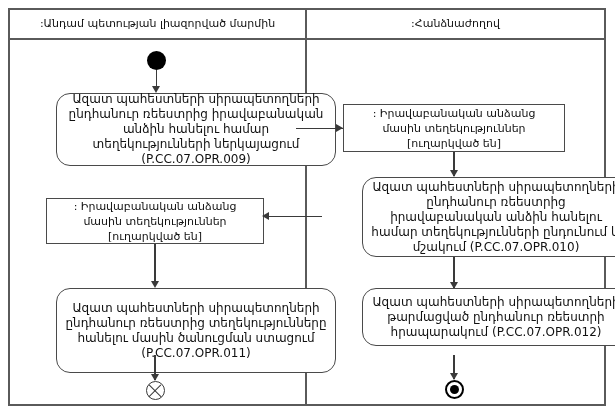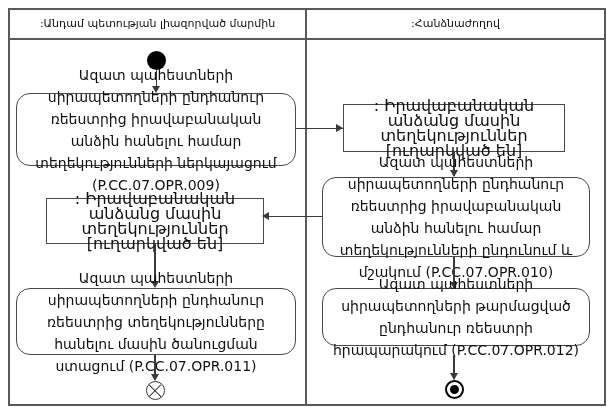--- a/index.html
+++ b/index.html
@@ -59,37 +59,38 @@
   .activity {
     position: absolute;
     box-sizing: border-box;
     border: 1px solid #4a4a4a;
     border-radius: 14px;
     background: #ffffff;
     display: flex;
     align-items: center;
     justify-content: center;
     text-align: center;
-    font-size: 14px;
-    line-height: 22px;
+    font-size: 12px;
+    line-height: 15px;
     color: #111111;
     padding: 4px 8px;
+    margin-left: 40px;
   }
   
   .objectnode {
     position: absolute;
     box-sizing: border-box;
     border: 1px solid #4a4a4a;
     border-radius: 0;
     background: #ffffff;
     display: flex;
     align-items: center;
     justify-content: center;
     text-align: center;
-    font-size: 16px;
+    font-size: 11px;
     line-height: 15px;
     color: #111111;
     padding: 4px 8px;
   }
   .node-text { display: block; }
 
   
   .initial-node {
     position: absolute;
     width: 19px;
@@ -199,21 +200,21 @@
   <div class="edge-h" style="left:296px; top:128px; width:47px;"></div>
   <div class="arrow-right" style="left:336px; top:124px;"></div>
 
   <div class="objectnode" style="left:46px; top:198px; width:218px; height:46px;">
     <span class="node-text">: Իրավաբանական անձանց մասին տեղեկություններ [ուղարկված են]</span>
   </div>
 
   <div class="edge-v" style="left:154.3px; top:244px; height:42px;"></div>
   <div class="arrow-down" style="left:150.5px; top:281px;"></div>
 
-  <div class="activity" style="left:16px; top:288px; width:280px; height:67px;">
+  <div class="activity" style="left:16px; top:288px; width:280px; height:85px;">
     <span class="node-text">Ազատ պահեստների սիրապետողների ընդհանուր ռեեստրից տեղեկությունները հանելու մասին ծանուցման ստացում (P.CC.07.OPR.011)</span>
   </div>
 
   <div class="edge-v" style="left:154.3px; top:355px; height:25px;"></div>
   <div class="arrow-down" style="left:150.5px; top:374px;"></div>
 
   <div class="flow-final-node" style="left:145.5px; top:381px;">
     <span class="s1"></span>
     <span class="s2"></span>
   </div>

